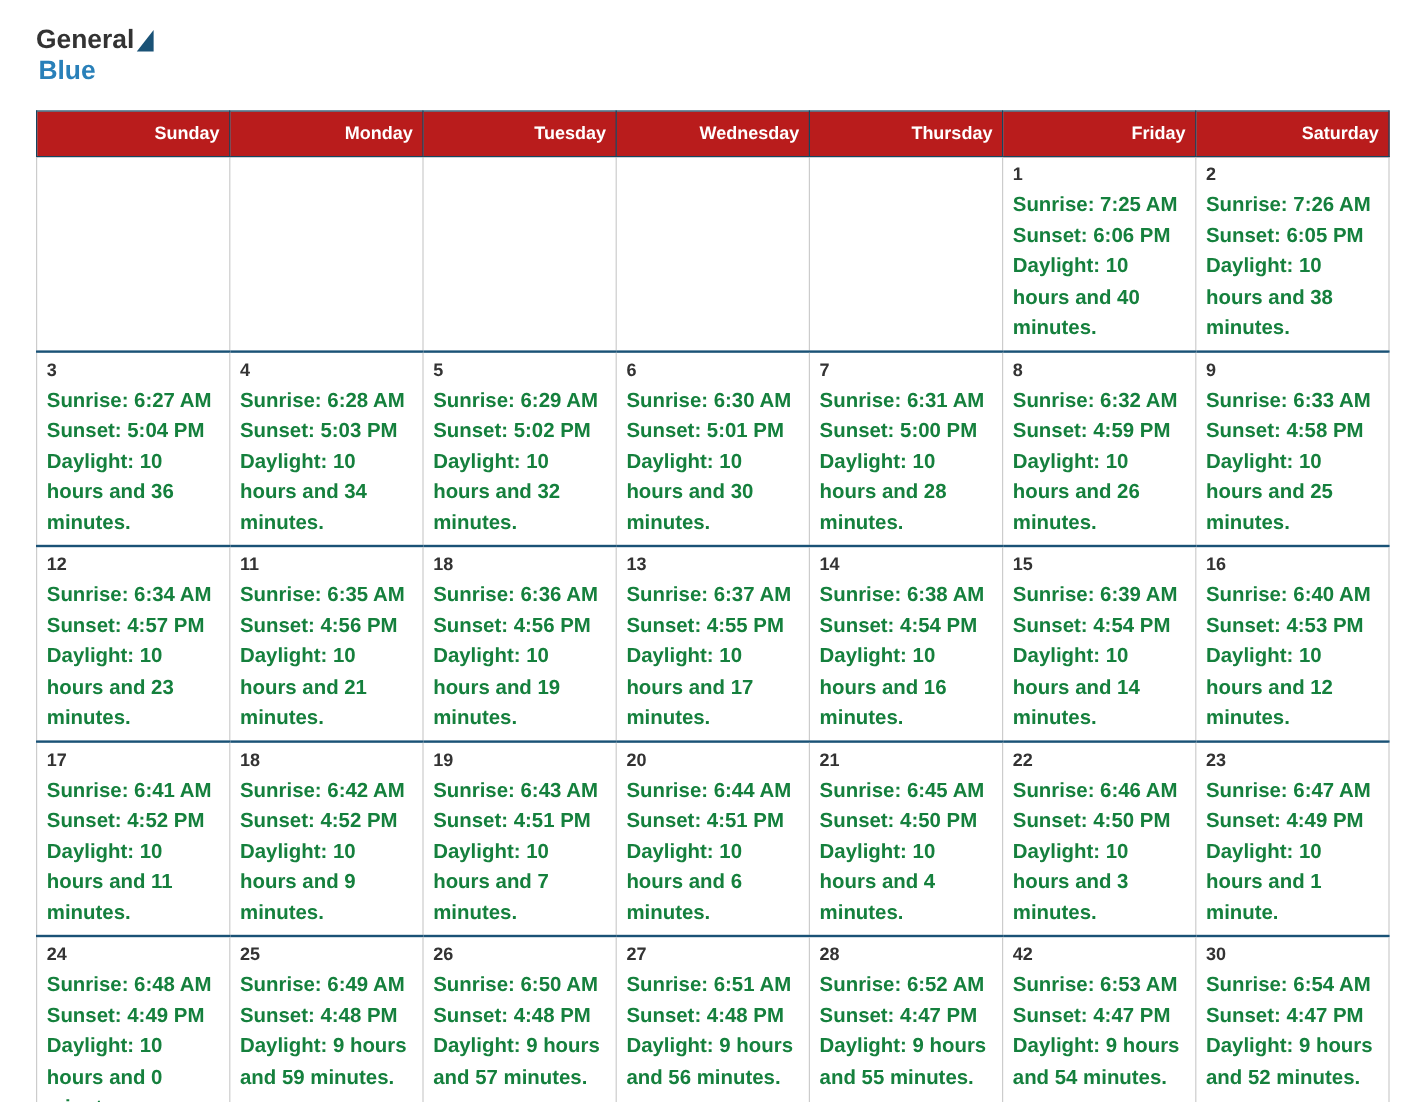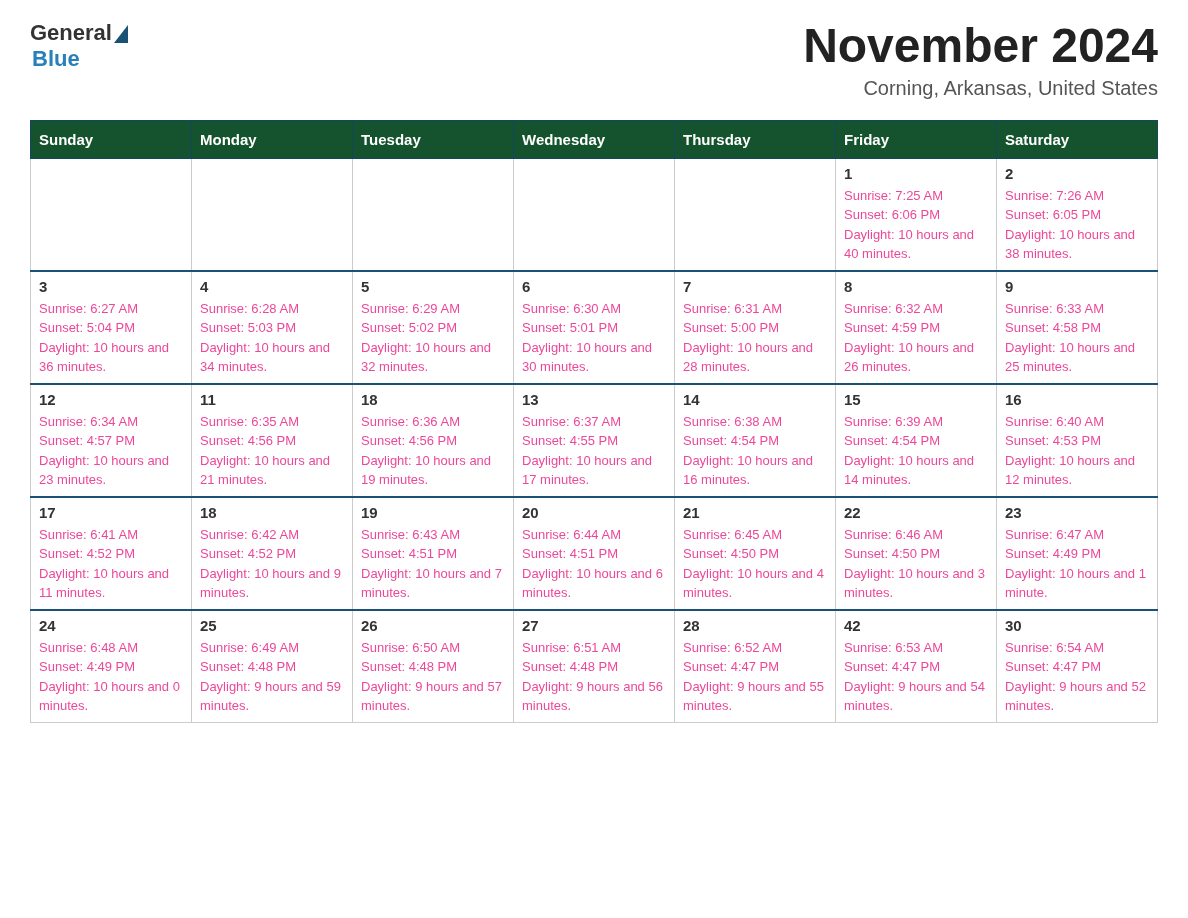--- a/index.html
+++ b/index.html
@@ -58,69 +58,66 @@
       font-size: 20px;
       color: #555;
       margin-top: 4px;
     }
     .calendar {
       width: 100%;
       border-collapse: collapse;
       border: 1px solid #ccc;
     }
     .calendar th {
-      background-color: #14532d;
+      background-color: #b91c1c;
       color: #fff;
       font-size: 15px;
       font-weight: bold;
       padding: 10px 8px;
-      text-align: left;
+      text-align: right;
       border: 1px solid #144660;
     }
     .calendar td {
       vertical-align: top;
       padding: 6px 8px;
       border: 1px solid #ccc;
       width: calc(100% / 7);
       min-height: 100px;
       font-size: 12.5px;
       color: #333;
     }
     .day-num {
       font-size: 15px;
       font-weight: bold;
       display: block;
       margin-bottom: 4px;
     }
     .day-info {
-      font-size: 13px;
+      font-size: 17px;
       line-height: 1.5;
-      color: #ec4899;
+      color: #15803d;
+      font-weight: bold;
     }
     .empty-cell {
       background: #fff;
     }
     .row-border td {
       border-top: 2px solid #1a5276;
     }
   </style>
 </head>
 <body>
 
 <div class="header">
   <div class="logo">
     <div class="logo-top">
       <span class="logo-general">General</span>
       <div class="logo-triangle"></div>
     </div>
     <span class="logo-blue">Blue</span>
-  </div>
-  <div class="title-section">
-    <div class="main-title">November 2024</div>
-    <div class="subtitle">Corning, Arkansas, United States</div>
   </div>
 </div>
 
 <table class="calendar">
   <thead>
     <tr>
       <th>Sunday</th>
       <th>Monday</th>
       <th>Tuesday</th>
       <th>Wednesday</th>

